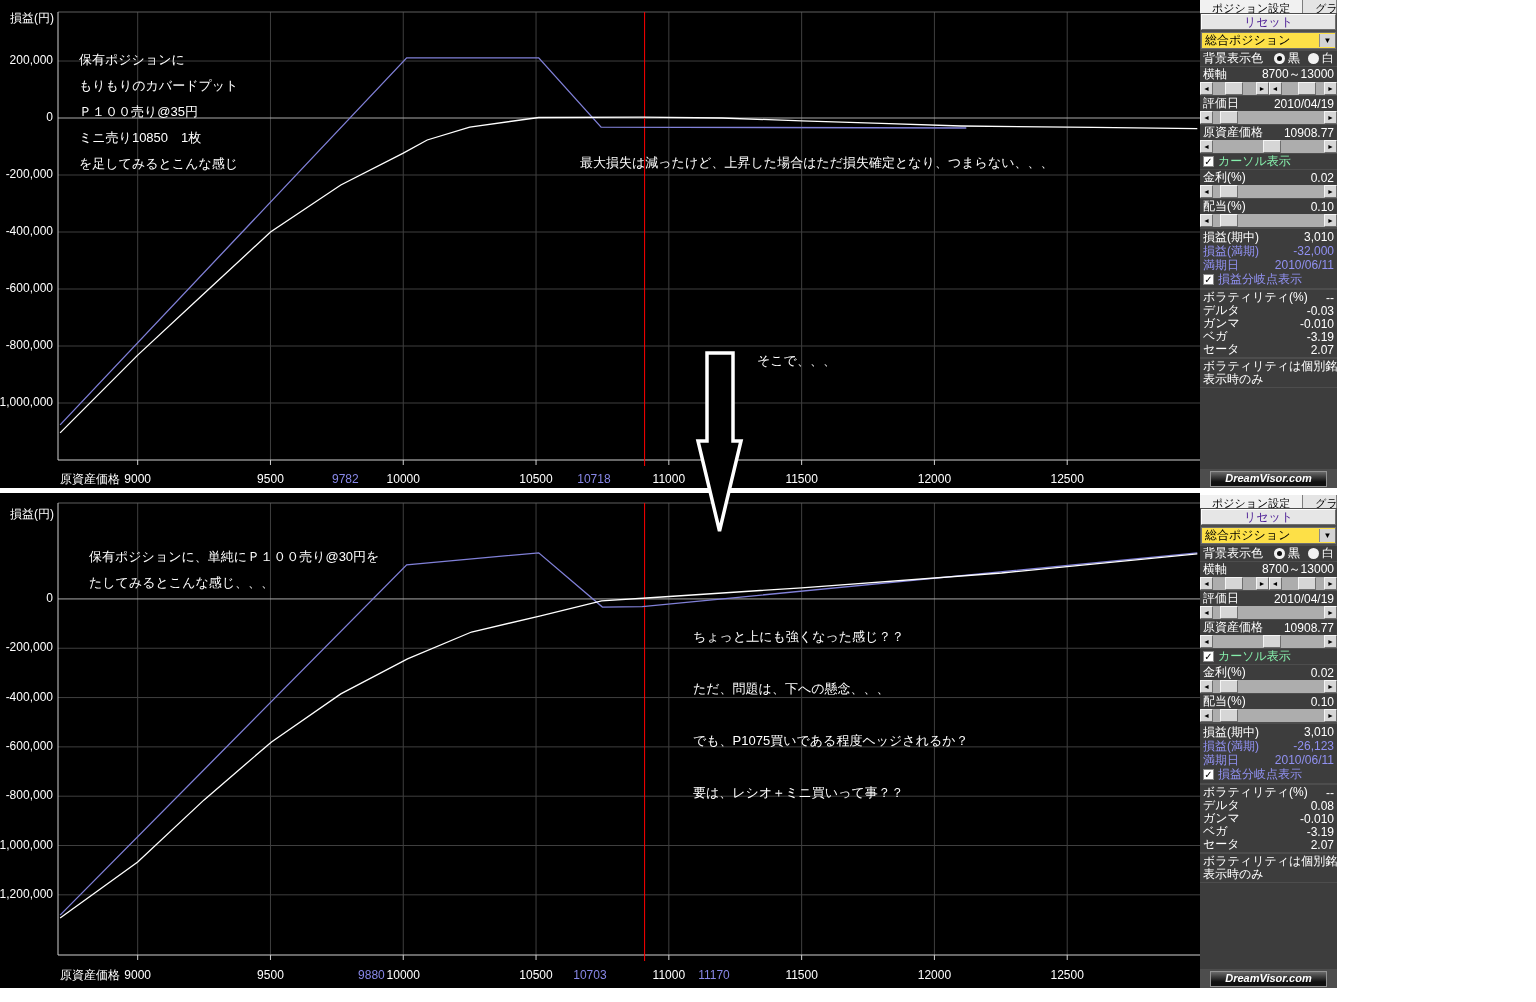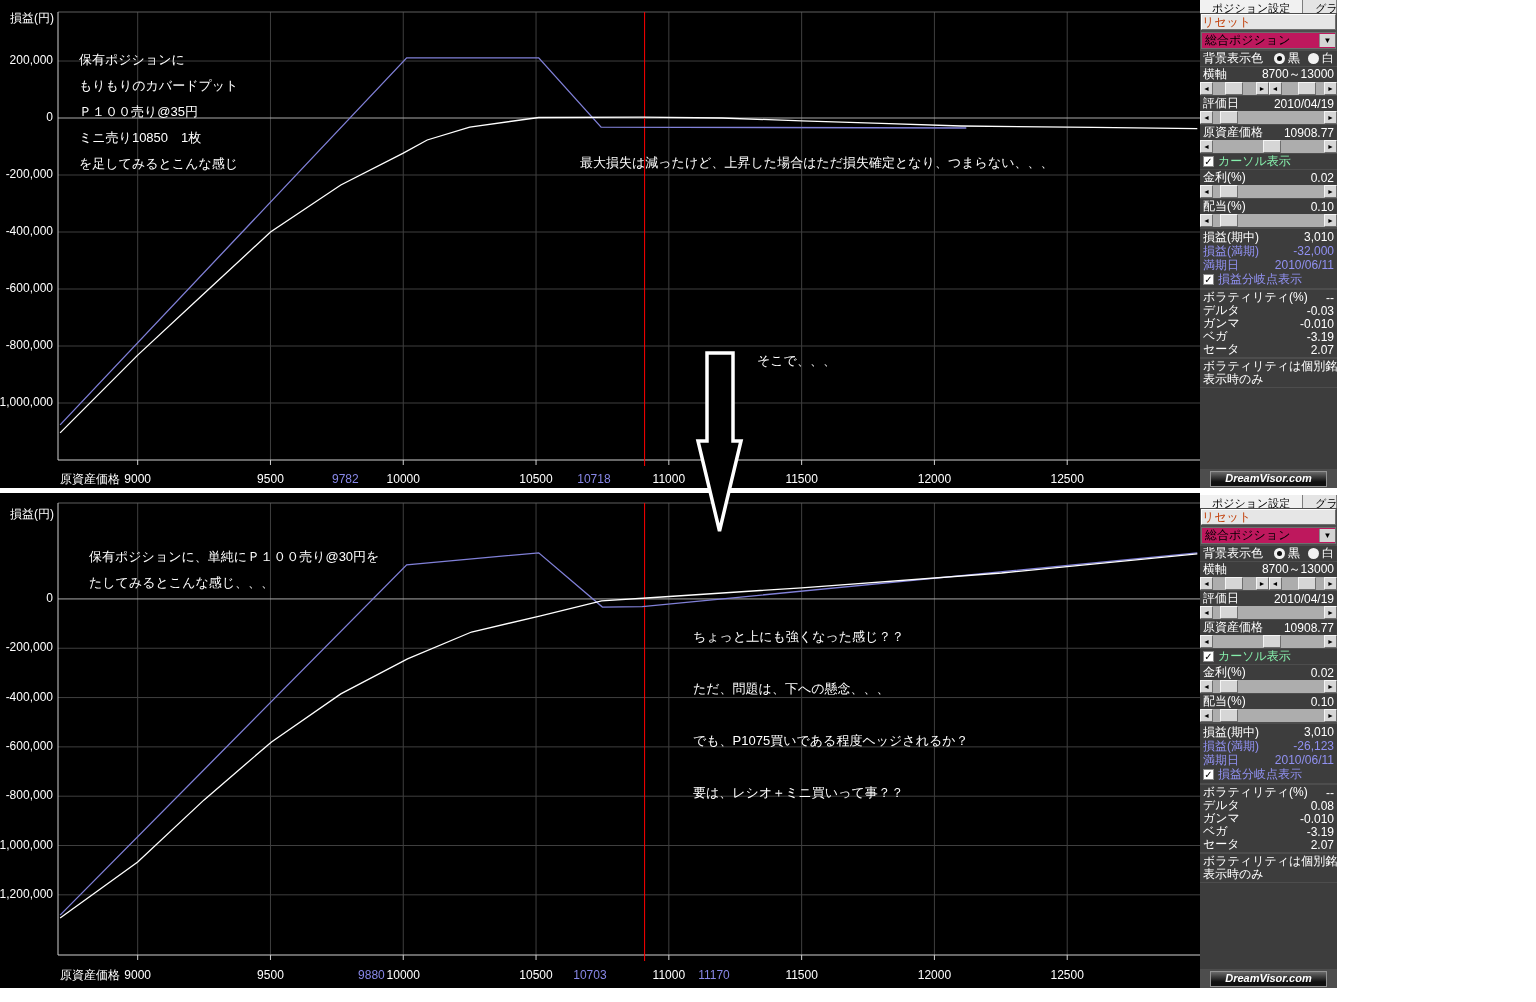--- a/index.html
+++ b/index.html
@@ -14,23 +14,23 @@
   .arrow-svg{position:absolute;left:688px;top:345px;z-index:6;}
 
   .panel{position:absolute;width:137px;background:#4d4d4d;overflow:hidden;display:flex;
          flex-direction:column;color:#fff;font-size:12px;}
   #panel-top{left:1200px;top:0;height:488px;}
   #panel-bottom{left:1200px;top:495px;height:493px;}
   .tabs{height:13px;background:#b9b9b9;display:flex;color:#000;font-size:11px;line-height:16px;
         overflow:hidden;flex:none;}
   .tab{padding:0 12px;background:#f1f1f1;border-right:1px solid #7d7d7d;white-space:nowrap;overflow:hidden;}
   .t2{flex:1;background:#e4e4e4;}
-  .btnreset{height:14px;margin:1px 1px 2px;background:#e6e6e6;color:#c2410c;
+  .btnreset{height:14px;margin:1px 1px 2px;background:#e6e6e6;color:#4c1d95;text-align:center;
             line-height:14px;border:1px solid;border-color:#ffffff #6e6e6e #6e6e6e #ffffff;flex:none;}
-  .dd{height:15px;margin:0 1px 1px;background:#be185d;color:#000;display:flex;justify-content:space-between;
+  .dd{height:15px;margin:0 1px 1px;background:#fde047;color:#000;display:flex;justify-content:space-between;
       align-items:center;padding-left:3px;border:1px solid #6e6e6e;flex:none;}
   .ddbtn{width:15px;height:13px;background:#d4d4d4;border-left:1px solid #8a8a8a;display:flex;
          align-items:center;justify-content:center;font-size:8px;color:#000;}
   .prow{height:15px;padding:0 3px;display:flex;justify-content:space-between;align-items:center;
         background:#3d3d3d;margin-top:1px;flex:none;white-space:nowrap;overflow:hidden;}
   .sbrow{height:13px;display:flex;flex:none;}
   .sbar{flex:1;display:flex;background:#a9a9a9;}
   .sbtn{width:13px;flex:none;background:#d6d6d6;color:#000;font-size:7px;line-height:12px;
         text-align:center;border:1px solid;border-color:#f4f4f4 #6e6e6e #6e6e6e #f4f4f4;box-sizing:border-box;}
   .strack{flex:1;position:relative;background:#adadad;}

